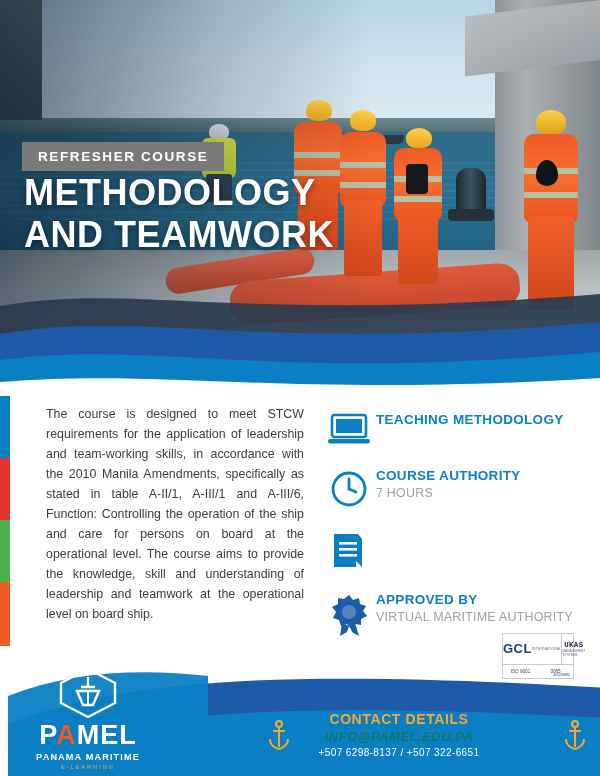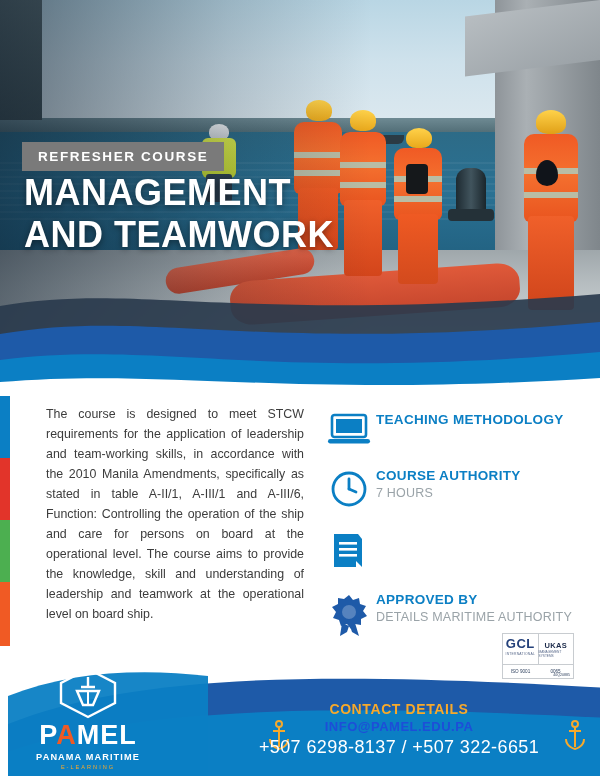--- a/index.html
+++ b/index.html
@@ -234,43 +234,43 @@
   
   .cert {
     position:absolute; top:633px; left:502px; width:72px; height:46px;
     border:1px solid #c8ccd0; background:#ffffff;
     display:flex; flex-direction:column;
   }
   .cert-top { display:flex; height:31px; }
   .cert-left {
     flex:1; display:flex; align-items:center; justify-content:center;
     font-size:13px; font-weight:bold; color:#23407a; letter-spacing:0.5px;
-    border-right:1px solid #c8ccd0; flex-direction:column; line-height:10px;
+    border-right:1px solid #c8ccd0; flex-direction:row; line-height:10px;
   }
   .cert-left small { font-size:3.4px; letter-spacing:0.2px; font-weight:normal; color:#5b6b8c; }
   .cert-right { flex:1; display:flex; flex-direction:column; align-items:center; justify-content:center; }
-  .cert-right .ukas { font-size:7.5px; font-weight:bold; color:#1b2a4a; letter-spacing:0.3px; }
+  .cert-right .ukas { font-size:7.5px; font-weight:bold; color:#1b2a4a; letter-spacing:0.3px;font-family:Liberation Mono, monospace; }
   .cert-right .ukas-sub { font-size:3.2px; color:#5b6b8c; }
   .cert-bottom {
     display:flex; border-top:1px solid #c8ccd0; height:14px;
     font-size:4.6px; color:#30425f; align-items:center;
   }
   .cert-bottom span { flex:1; text-align:center; }
   .cert-code { position:absolute; bottom:1px; right:3px; font-size:3.6px; color:#30425f; }
 
   
   .footer-wrap { position:absolute; left:0; bottom:0; width:600px; height:110px;padding-left:8px; }
 
   .contact {
     position:absolute; right:36px; bottom:18px; width:330px; text-align:center;
     color:#ffffff;
   }
   .contact .c-title { color:#f7a92b; font-weight:bold; font-size:14px; letter-spacing:0.6px; }
-  .contact .c-mail { color:#1d4ed8; font-weight:bold; font-size:13px; letter-spacing:0.5px; margin-top:2px;}
-  .contact .c-phone { color:#ffffff; font-size:18px; letter-spacing:0.4px; margin-top:3px;}
+  .contact .c-mail { color:#0f766e; font-weight:bold; font-size:13px; letter-spacing:0.5px; margin-top:2px;font-style:italic;}
+  .contact .c-phone { color:#ffffff; font-size:10px; letter-spacing:0.4px; margin-top:3px;}
 
   .anchor-l { position:absolute; left:268px; bottom:26px; }
   .anchor-r { position:absolute; right:14px; bottom:26px; }
 
   
   .logo-box { position:absolute; left:18px; bottom:6px; width:140px; text-align:center; }
   .logo-name { font-size:27px; font-weight:bold; color:#ffffff; letter-spacing:1px; line-height:28px; }
   .logo-name .a { color:#f05a24; }
   .logo-sub { font-size:9.2px; font-weight:bold; color:#ffffff; letter-spacing:1.1px; margin-top:3px; }
   .logo-sub2 { font-size:5.6px; color:#f7a92b; letter-spacing:2px; margin-top:2px; }
@@ -346,21 +346,21 @@
     <path d="M0,16 C140,-8 230,34 600,4 L600,110 L0,110 Z" fill="#2a3b4d" opacity="0.92"></path>
     <path d="M0,44 C150,18 250,64 600,32 L600,110 L0,110 Z" fill="#1e5aa8"></path>
     <path d="M0,70 C160,50 260,92 600,62 L600,110 L0,110 Z" fill="#0b7fc4"></path>
     <path d="M0,92 C170,78 280,108 600,88 L600,110 L0,110 Z" fill="#ffffff"></path>
   </svg>
 
   <div class="badge-refresher">
     <span>REFRESHER COURSE</span>
   </div>
   <div class="title-main">
-    <span class="l1">MANAGEMENT</span>
+    <span class="l1">METHODOLOGY</span>
     <span class="l2">AND TEAMWORK</span>
   </div>
 
   <div class="side-bars">
     <div style="height:62px;background:#0b7fc4;"></div>
     <div style="height:62px;background:#e2342a;"></div>
     <div style="height:62px;background:#4caf50;"></div>
     <div style="height:64px;background:#f05a24;"></div>
   </div>
 
@@ -411,21 +411,21 @@
       <div class="ficon">
         <svg width="42" height="44" viewBox="0 0 42 44">
           <path d="M21 2 L25 7 L31 5 L32 11 L38 13 L35 18 L39 23 L33 26 L33 32 L27 31 L23 36 L19 31 L13 33 L11 27 L5 25 L8 19 L4 14 L10 11 L10 5 L16 6 Z" fill="#1e5aa8"></path>
           <circle cx="21" cy="19" r="7" fill="#ffffff" opacity="0.25"></circle>
           <path d="M14 30 L12 43 L19 39 L21 33 Z" fill="#1e5aa8"></path>
           <path d="M27 30 L31 43 L24 39 L22 33 Z" fill="#1e5aa8"></path>
         </svg>
       </div>
       <div class="ftext">
         <div class="f-title">APPROVED BY</div>
-        <div class="f-sub">DETAILS MARITIME AUTHORITY</div>
+        <div class="f-sub">VIRTUAL MARITIME AUTHORITY</div>
       </div>
     </div>
   </div>
 
   <div class="cert">
     <div class="cert-top">
       <div class="cert-left">
         <span>GCL</span>
         <small>INTERNATIONAL</small>
       </div>

